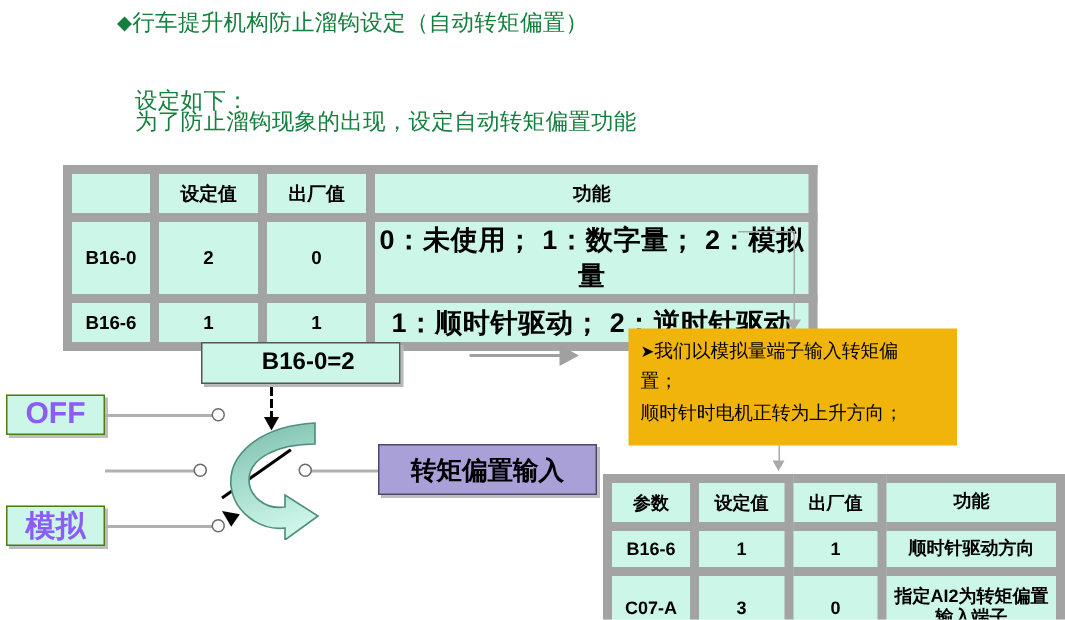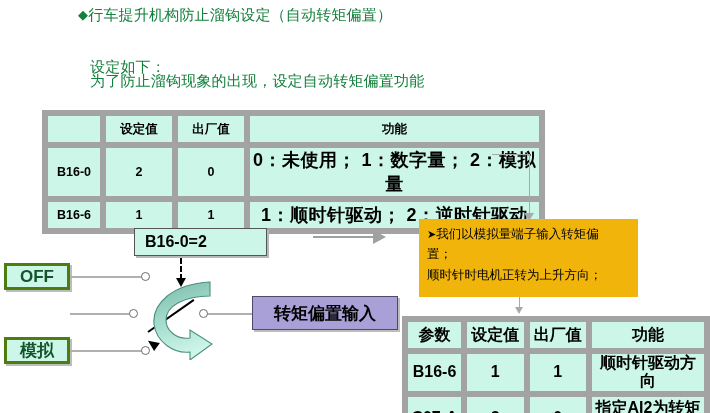--- a/index.html
+++ b/index.html
@@ -46,21 +46,21 @@
   #table-main{left:42px;top:110px;}
   #table-main td{height:26px;font-size:12.5px;}
   #table-main .c0{width:48px;}
   #table-main .c1{width:62px;}
   #table-main .c2{width:62px;}
   #table-main .c3{width:285px;}
   #table-main .fn{font-size:18px;letter-spacing:0.5px;}
 
   
   #table-params{left:402px;top:316px;}
-  #table-params td{font-size:16px;}
+  #table-params td{font-size:12px;}
   #table-params .p0{width:52px;}
   #table-params .p1{width:60px;}
   #table-params .p2{width:60px;}
   #table-params .p3{width:125px;line-height:1.15;}
   #table-params .rh{height:26px;}
   #table-params .rh2{height:24px;}
   #table-params .rh3{height:42px;}
 
   
   .conn{position:absolute;background:#a9a9a9;}
@@ -113,44 +113,45 @@
     position:absolute;left:134px;top:228px;
     width:133px;height:28px;
     background:#ccf7e8;
     border:1px solid #555;
     box-shadow:2px 2px 0 #b9b9b9;
     font-family:"Liberation Sans","DejaVu Sans",sans-serif;
     font-size:16px;font-weight:bold;color:#000;
     display:flex;align-items:center;
     padding-left:10px;
     box-sizing:border-box;
+    justify-content:center;
   }
   
   #dash-line{
     position:absolute;left:180px;top:258px;
     width:0;height:22px;
     border-left:2px dashed #000;
   }
   #dash-head{
     position:absolute;left:176px;top:278px;
     width:0;height:0;
     border-left:5px solid transparent;
     border-right:5px solid transparent;
     border-top:9px solid #000;
   }
 
   
   .src-box{
     position:absolute;
     width:66px;height:27px;
     background:#ccf7e8;
-    border:3px solid #4d7c0f;
+    border:1px solid #4d7c0f;
     box-shadow:2px 2px 0 #bdbdbd;
     font-family:"Liberation Sans","DejaVu Sans",sans-serif;
-    font-size:17px;font-weight:bold;color:#14532d;
+    font-size:20px;font-weight:bold;color:#8b5cf6;
     display:flex;align-items:center;justify-content:center;
     box-sizing:border-box;
   }
   #src-off{left:4px;top:263px;}
   #src-digital{left:4px;top:300px;}
   #src-analog{left:4px;top:337px;}
 
   
   .wire{position:absolute;height:2px;background:#b0b0b0;}
   #wire-off{left:70px;top:276px;width:72px;}

